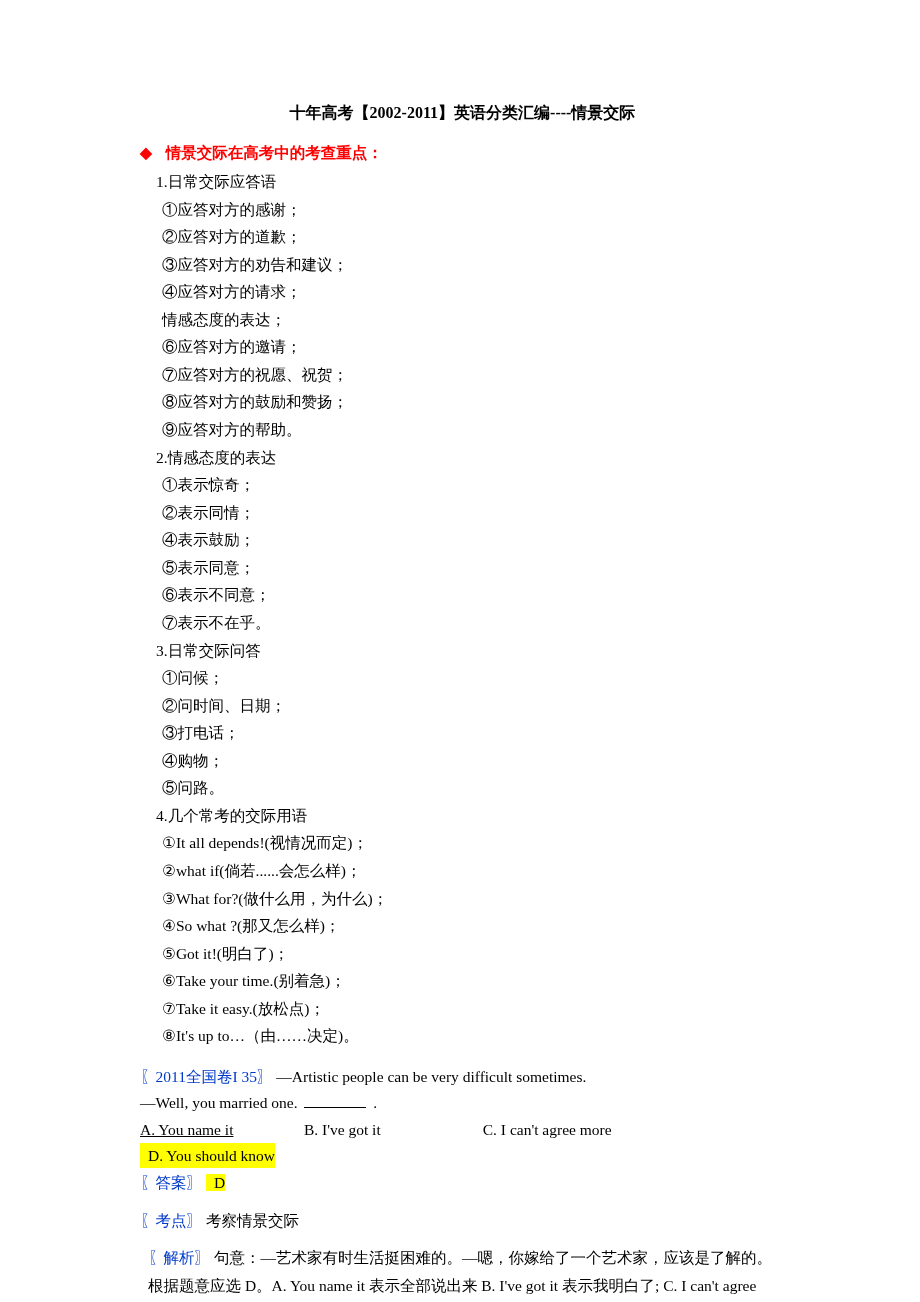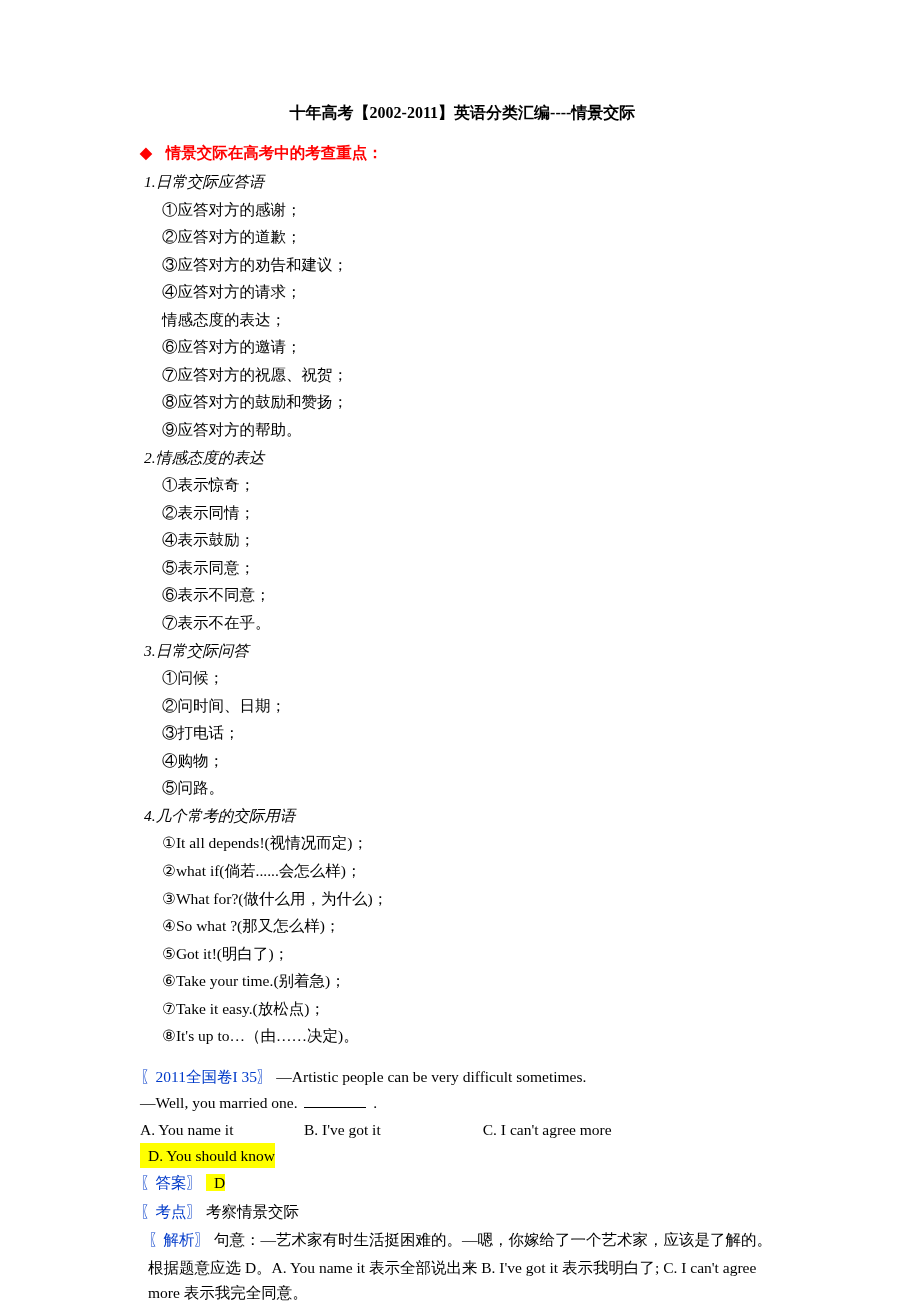--- a/index.html
+++ b/index.html
@@ -27,22 +27,21 @@
     color: #ff0000;
     font-weight: bold;
     margin: 6px 0 3px 0;
   }
   .diamond {
     color: #ff0000;
     display: inline-block;
     margin-right: 10px;
   }
   .level1 {
-    margin: 2px 4px;
-    font-style: italic;
+    margin: 2px 16px;
   }
   .level2 {
     margin: 2px 0 2px 22px;
   }
   .question-ref {
     margin-top: 15px;
   }
   .bracket-blue {
     color: #003ac9;
   }
@@ -52,29 +51,29 @@
     min-width: 62px;
     height: 1em;
     margin: 0 3px;
   }
   .choices {
     margin: 2px 0;
   }
   .choice {
     display: inline-block;
   }
-  .choice-a { width: 160px; }
+  .choice-a { width: 160px; text-decoration: underline; }
   .choice-b { width: 175px; }
   .choice-c { width: 175px; }
   .hl {
     background: #ffff00;
     padding-left: 8px;
   }
   .ans-line { margin: 2px 0; }
-  .exam-point { margin: 3px 0; }
+  .exam-point { margin: 12px 0; }
   .analysis-line { margin: 2px 8px; }
 </style>
 </head>
 <body>
 
 <div class="page">
 
   <div class="title">十年高考【2002-2011】英语分类汇编----情景交际</div>
 
   <div class="section-head">

